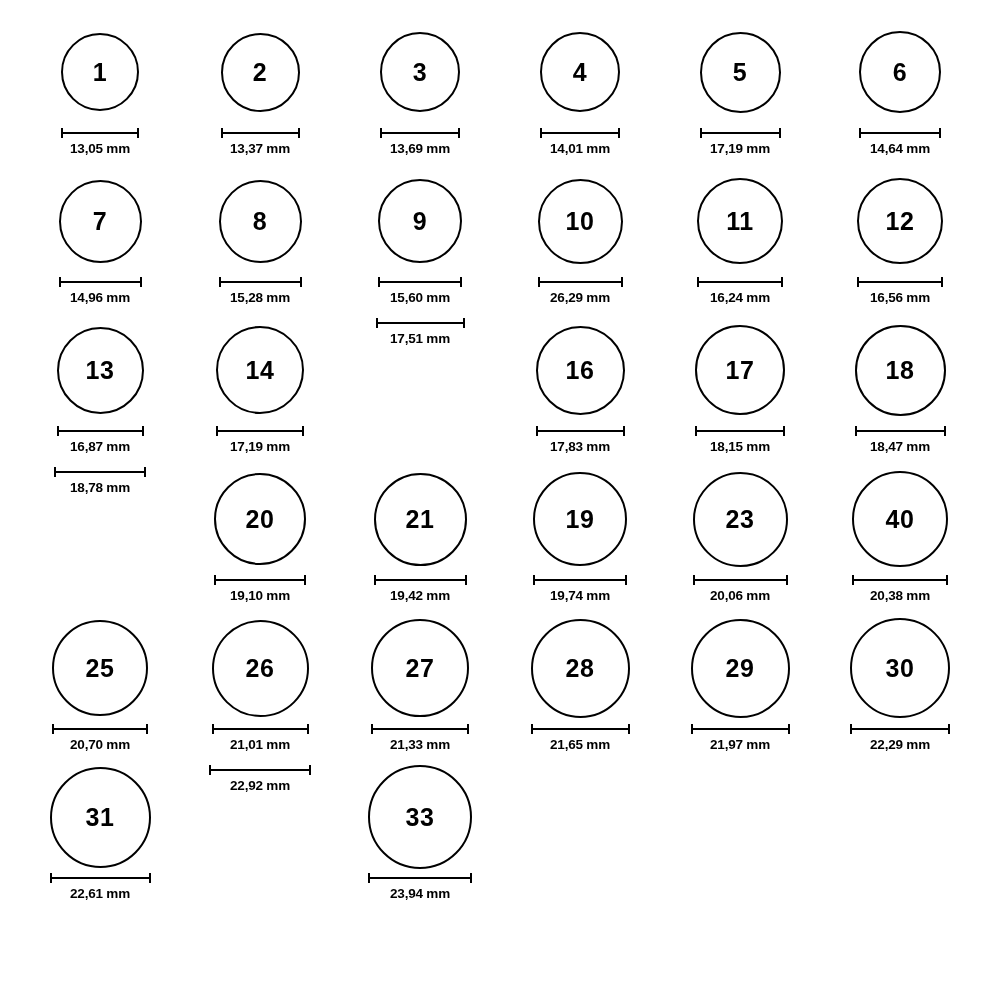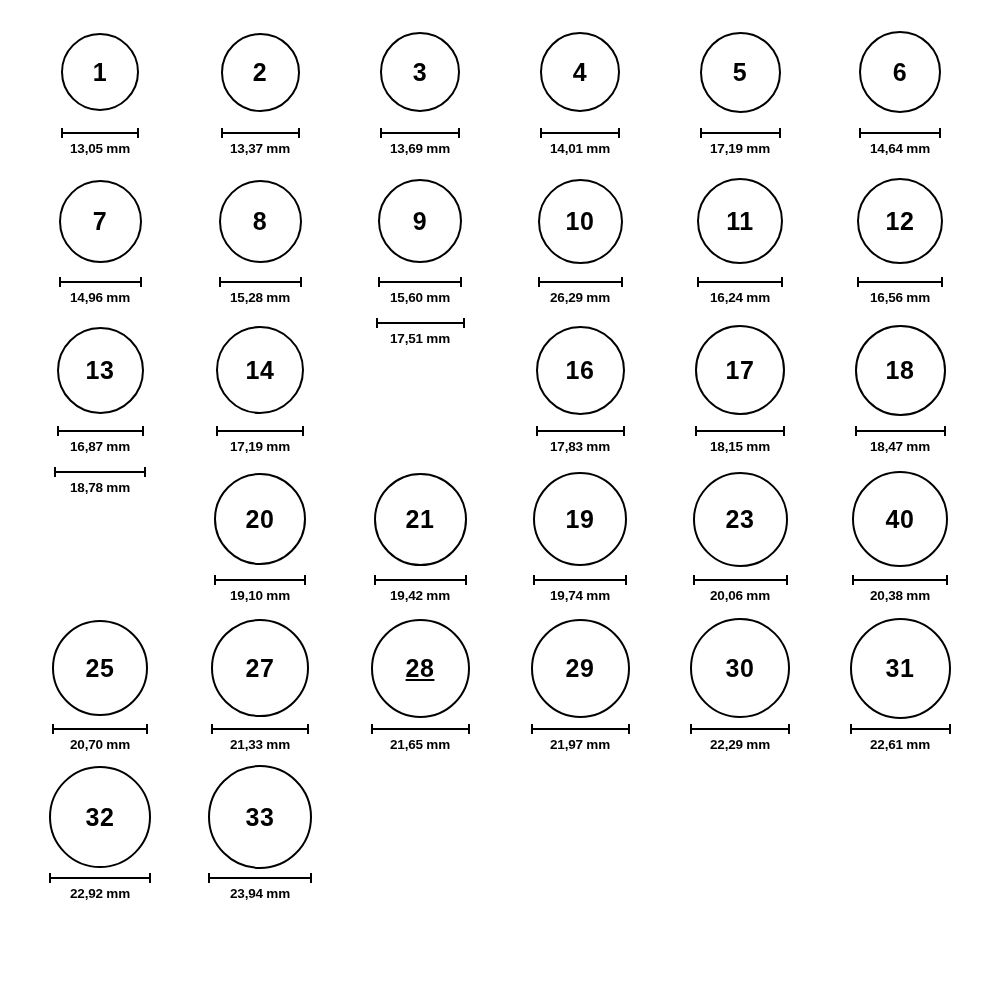--- a/index.html
+++ b/index.html
@@ -400,34 +400,47 @@
         </div>
         <div class="ruler" style="width: 96px;">
           <div class="bar"></div>
           <div class="tick left"></div>
           <div class="tick right"></div>
         </div>
         <div class="mm">20,70 mm</div>
       </div>
       <div class="cell">
         <div class="circle-wrap">
+          <div class="circle" style="width: 97px; height: 97px;">
+            <span>26</span>
+          </div>
+        </div>
+        <div class="ruler" style="width: 97px;">
+          <div class="bar"></div>
+          <div class="tick left"></div>
+          <div class="tick right"></div>
+        </div>
+        <div class="mm">21,01 mm</div>
+      </div>
+      <div class="cell">
+        <div class="circle-wrap">
           <div class="circle" style="width: 98px; height: 98px;">
             <span>27</span>
           </div>
         </div>
         <div class="ruler" style="width: 98px;">
           <div class="bar"></div>
           <div class="tick left"></div>
           <div class="tick right"></div>
         </div>
         <div class="mm">21,33 mm</div>
       </div>
       <div class="cell">
         <div class="circle-wrap">
-          <div class="circle" style="width: 99px; height: 99px; text-decoration: underline;">
+          <div class="circle" style="width: 99px; height: 99px;">
             <span>28</span>
           </div>
         </div>
         <div class="ruler" style="width: 99px;">
           <div class="bar"></div>
           <div class="tick left"></div>
           <div class="tick right"></div>
         </div>
         <div class="mm">21,65 mm</div>
       </div>
@@ -464,25 +477,20 @@
           </div>
         </div>
         <div class="ruler" style="width: 101px;">
           <div class="bar"></div>
           <div class="tick left"></div>
           <div class="tick right"></div>
         </div>
         <div class="mm">22,61 mm</div>
       </div>
       <div class="cell">
-        <div class="circle-wrap">
-          <div class="circle" style="width: 102px; height: 102px;">
-            <span>32</span>
-          </div>
-        </div>
         <div class="ruler" style="width: 102px;">
           <div class="bar"></div>
           <div class="tick left"></div>
           <div class="tick right"></div>
         </div>
         <div class="mm">22,92 mm</div>
       </div>
       <div class="cell">
         <div class="circle-wrap">
           <div class="circle" style="width: 104px; height: 104px;">

